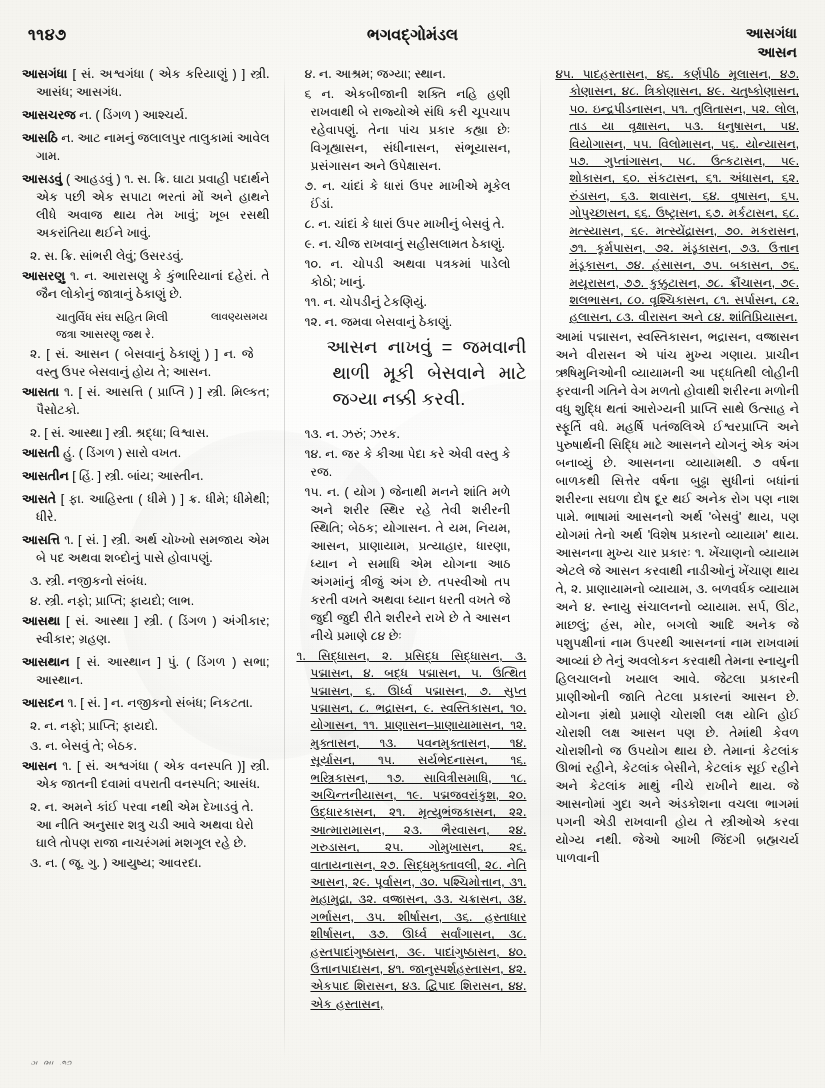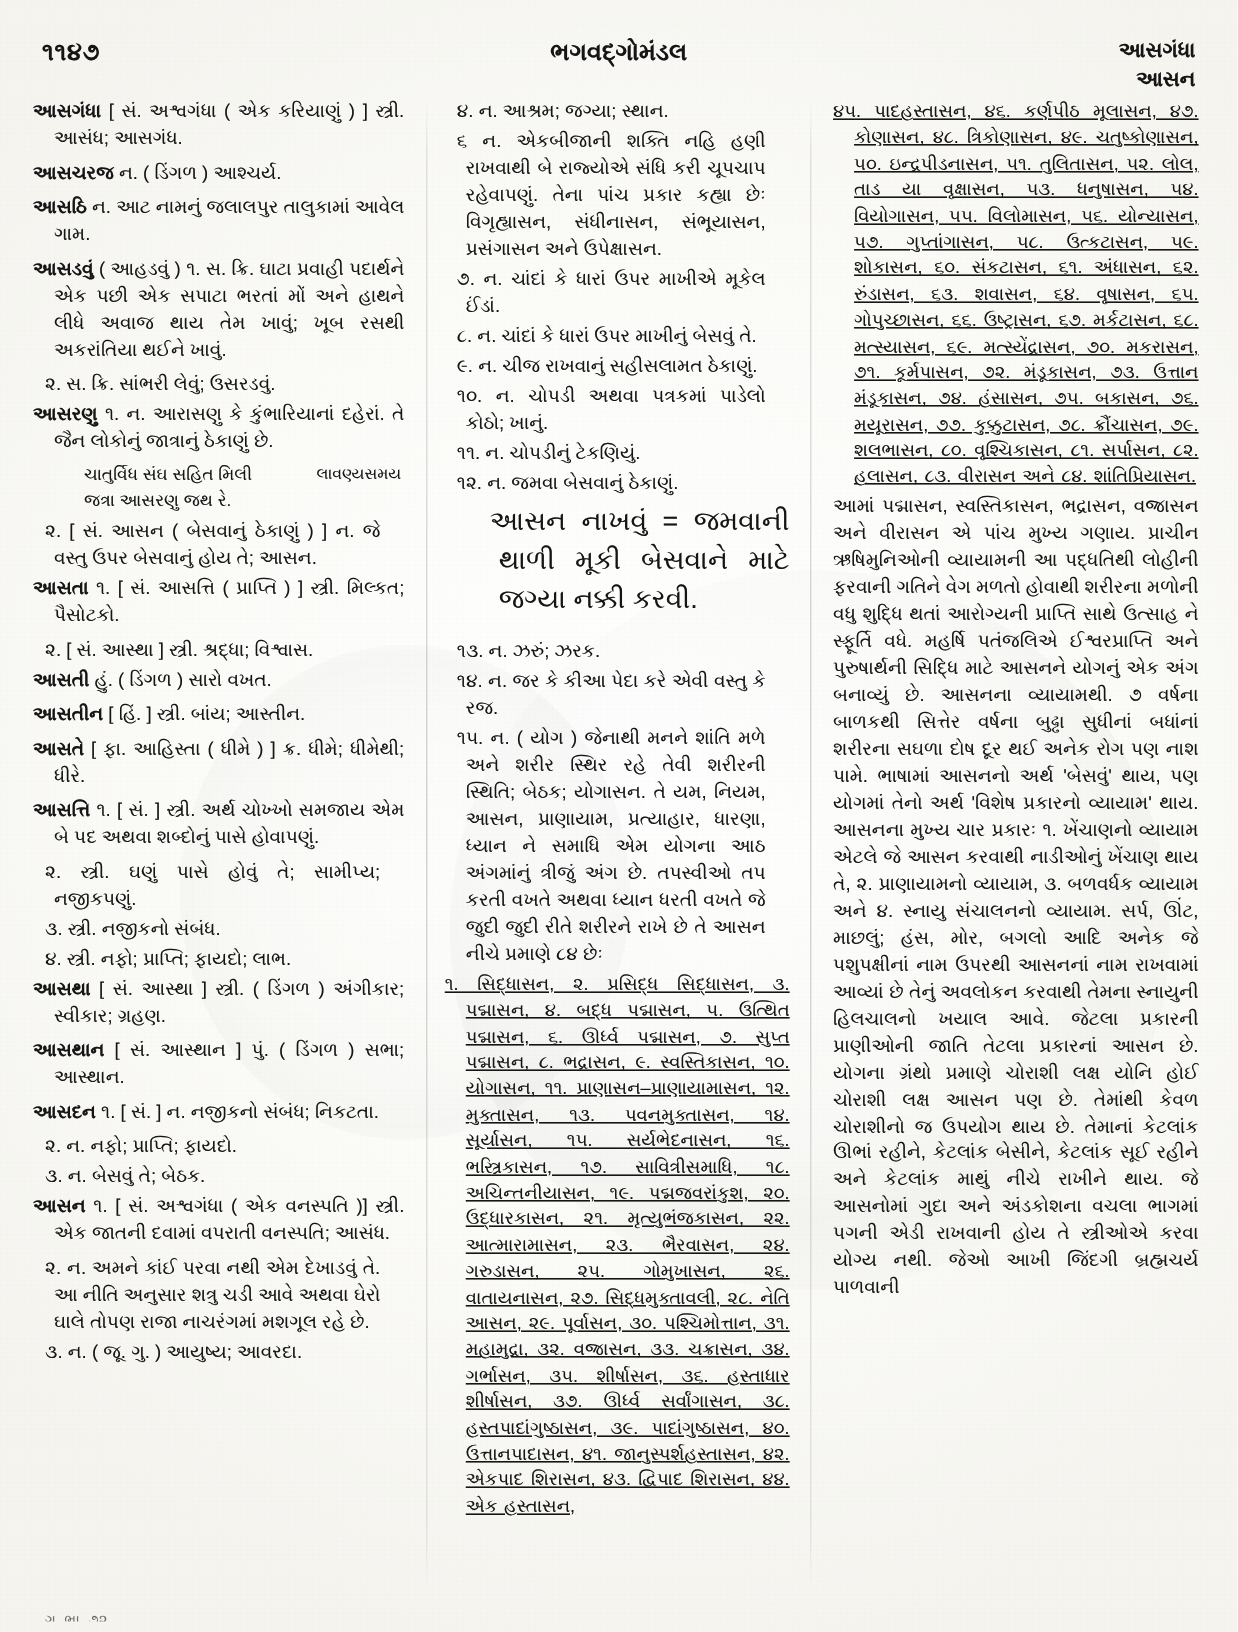--- a/index.html
+++ b/index.html
@@ -130,24 +130,25 @@
   }
   .quote .src{ float:right; font-size:10.5px; padding-right:2px;}
   .quote .q2{ display:block; }
   .subnote{
     font-size:18px;line-height:1.45;margin:0 0 14px 0;
     padding-left:36px;text-indent:-6px;text-align:justify;
   }
 
   
   .footer{
-    position:absolute;left:30px;bottom:2px;
+    position:absolute;left:30px;bottom:18px;
     font-size:10px;color:#444;
     opacity:.75;
     clip-path:inset(0 0 45% 0);
+    font-style:italic;
   }
   
   .col, .header{ text-shadow:0 0 .35px rgba(0,0,0,.35); }
 </style>
 </head>
 <body>
 
 <div class="paper"></div>
 <div class="watermark"></div>
 <div class="watermark2"></div>
@@ -213,21 +214,20 @@
       </p>
 
       <p class="entry hang">
         <span class="headword">આસતે</span><span> [ ફા. આહિસ્તા ( ધીમે ) ] ક્ર. ધીમે; ધીમેથી; ધીરે.</span>
       </p>
 
       <p class="entry hang">
         <span class="headword">આસત્તિ</span><span> ૧. [ સં. ] સ્ત્રી. અર્થ ચોખ્ખો સમજાય એમ બે પદ અથવા શબ્દોનું પાસે હોવાપણું.</span>
       </p>
 
-      <p class="sense">૨. સ્ત્રી. ઘણું પાસે હોવું તે; સામીપ્ય; નજીકપણું.</p>
       <p class="sense">૩. સ્ત્રી. નજીકનો સંબંધ.</p>
       <p class="sense">૪. સ્ત્રી. નફો; પ્રાપ્તિ; ફાયદો; લાભ.</p>
 
       <p class="entry hang">
         <span class="headword">આસથા</span><span> [ સં. આસ્થા ] સ્ત્રી. ( ડિંગળ ) અંગીકાર; સ્વીકાર; ગ્રહણ.</span>
       </p>
 
       <p class="entry hang">
         <span class="headword">આસથાન</span><span> [ સં. આસ્થાન ] પું. ( ડિંગળ ) સભા; આસ્થાન.</span>
       </p>

